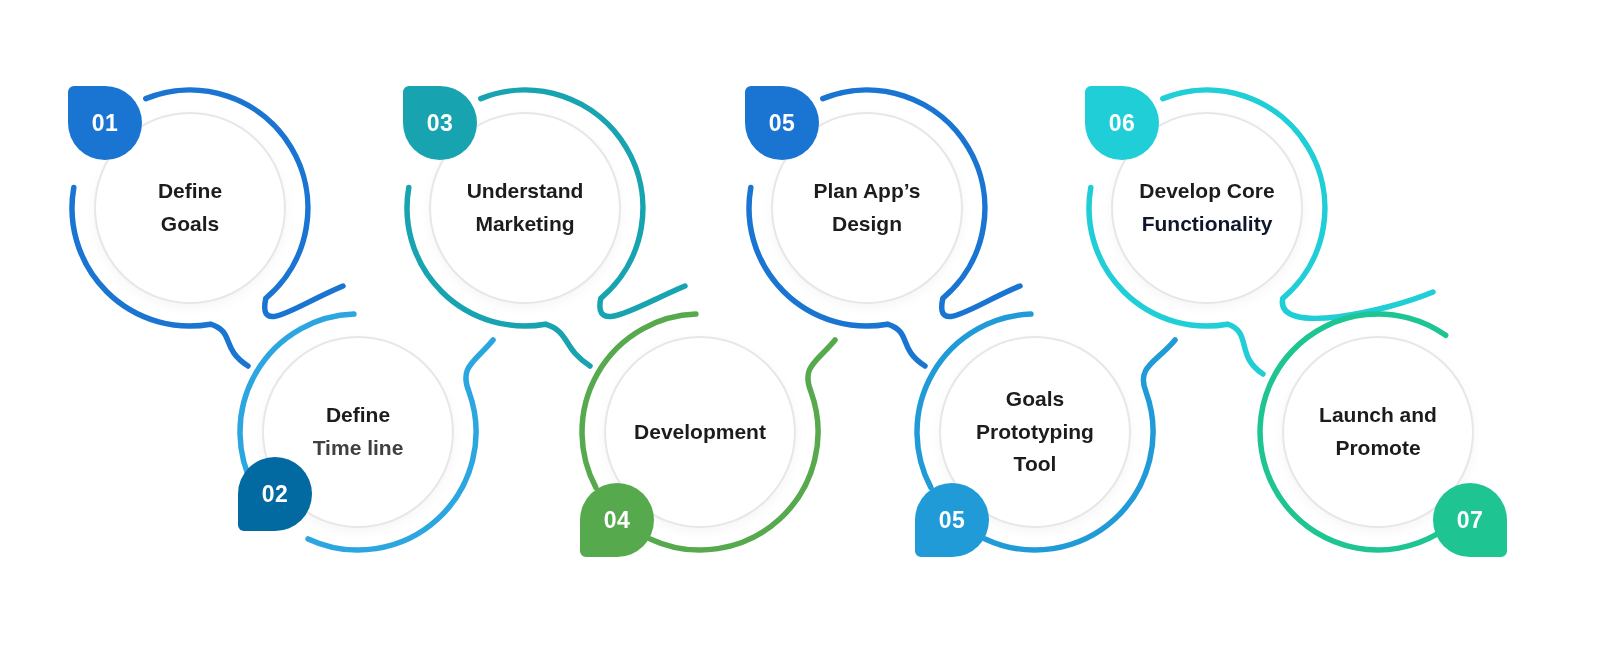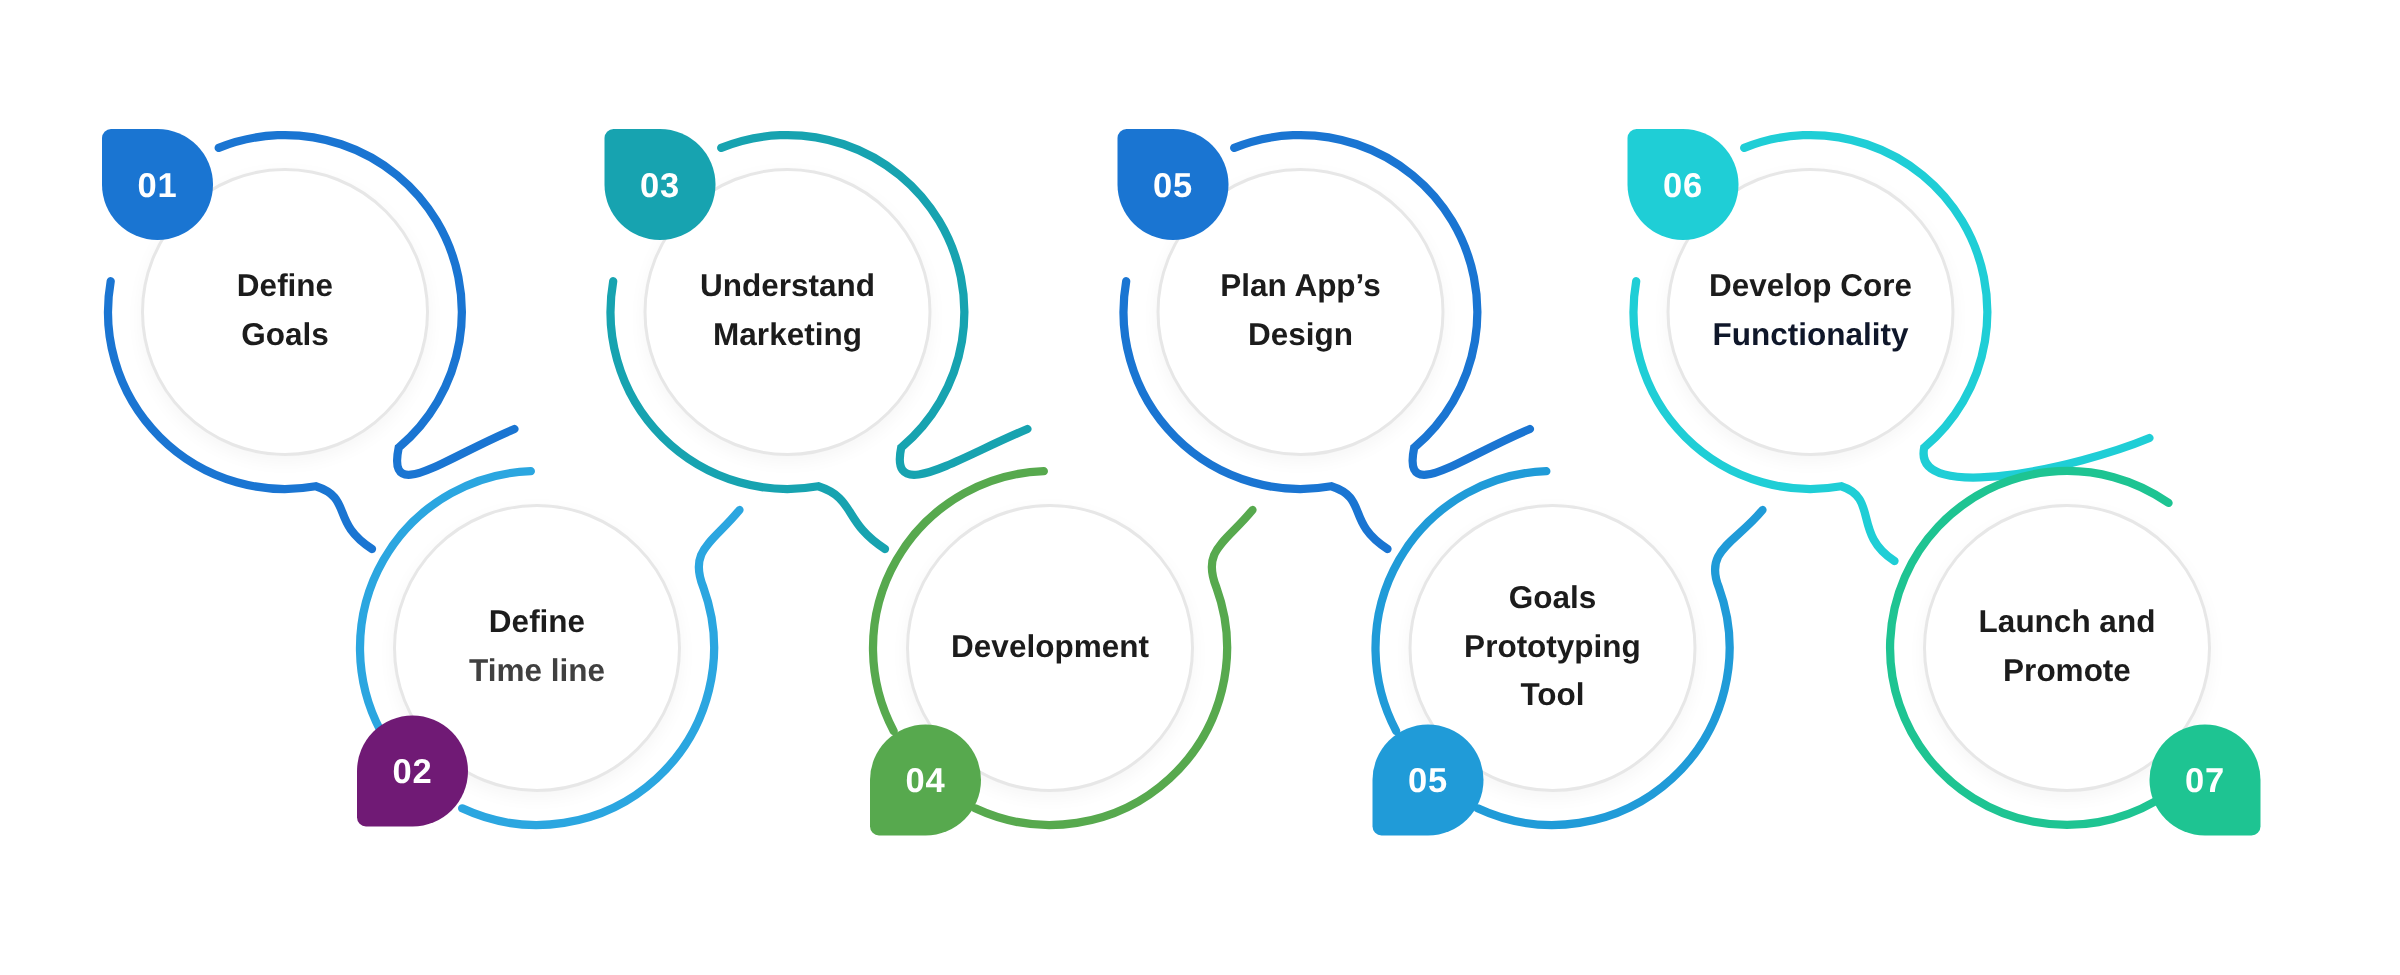--- a/index.html
+++ b/index.html
@@ -86,21 +86,21 @@
         <div class="label-line" style="color: rgb(28, 28, 28);">Define</div>
         <div class="label-line" style="color: rgb(28, 28, 28);">Goals</div>
       </div>
       <div class="badge top-left" style="left: 68px; top: 86px; background: rgb(26, 117, 210);">
         <span>01</span>
       </div>
       <div class="node-circle" style="left: 262px; top: 336px; border-color: rgb(231, 231, 231);">
         <div class="label-line" style="color: rgb(28, 28, 28);">Define</div>
         <div class="label-line" style="color: #404040;">Time line</div>
       </div>
-      <div class="badge bottom-left" style="left: 238px; top: 477px; background: #701a75;">
+      <div class="badge bottom-left" style="left: 238px; top: 457px; background: #0369a1;">
         <span>02</span>
       </div>
       <div class="node-circle" style="left: 429px; top: 112px; border-color: rgb(231, 231, 231);">
         <div class="label-line" style="color: rgb(28, 28, 28);">Understand</div>
         <div class="label-line" style="color: rgb(28, 28, 28);">Marketing</div>
       </div>
       <div class="badge top-left" style="left: 403px; top: 86px; background: rgb(23, 163, 176);">
         <span>03</span>
       </div>
       <div class="node-circle" style="left: 604px; top: 336px; border-color: rgb(231, 231, 231);">

